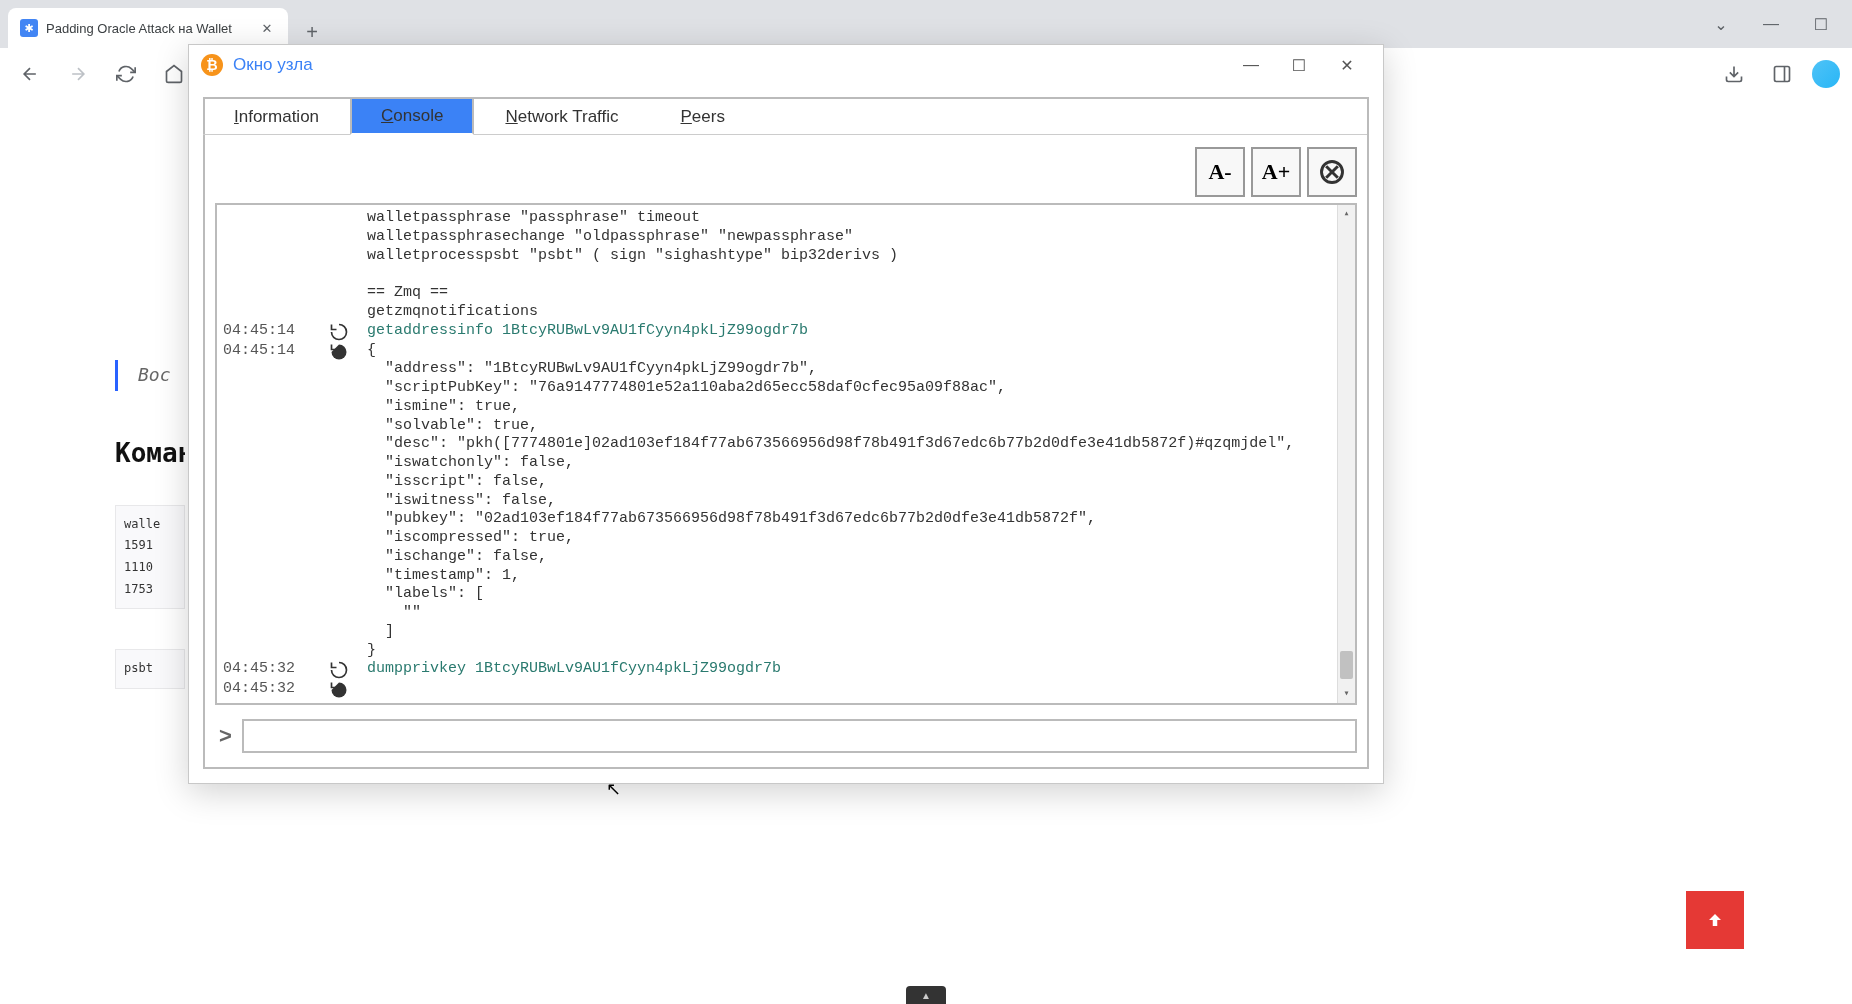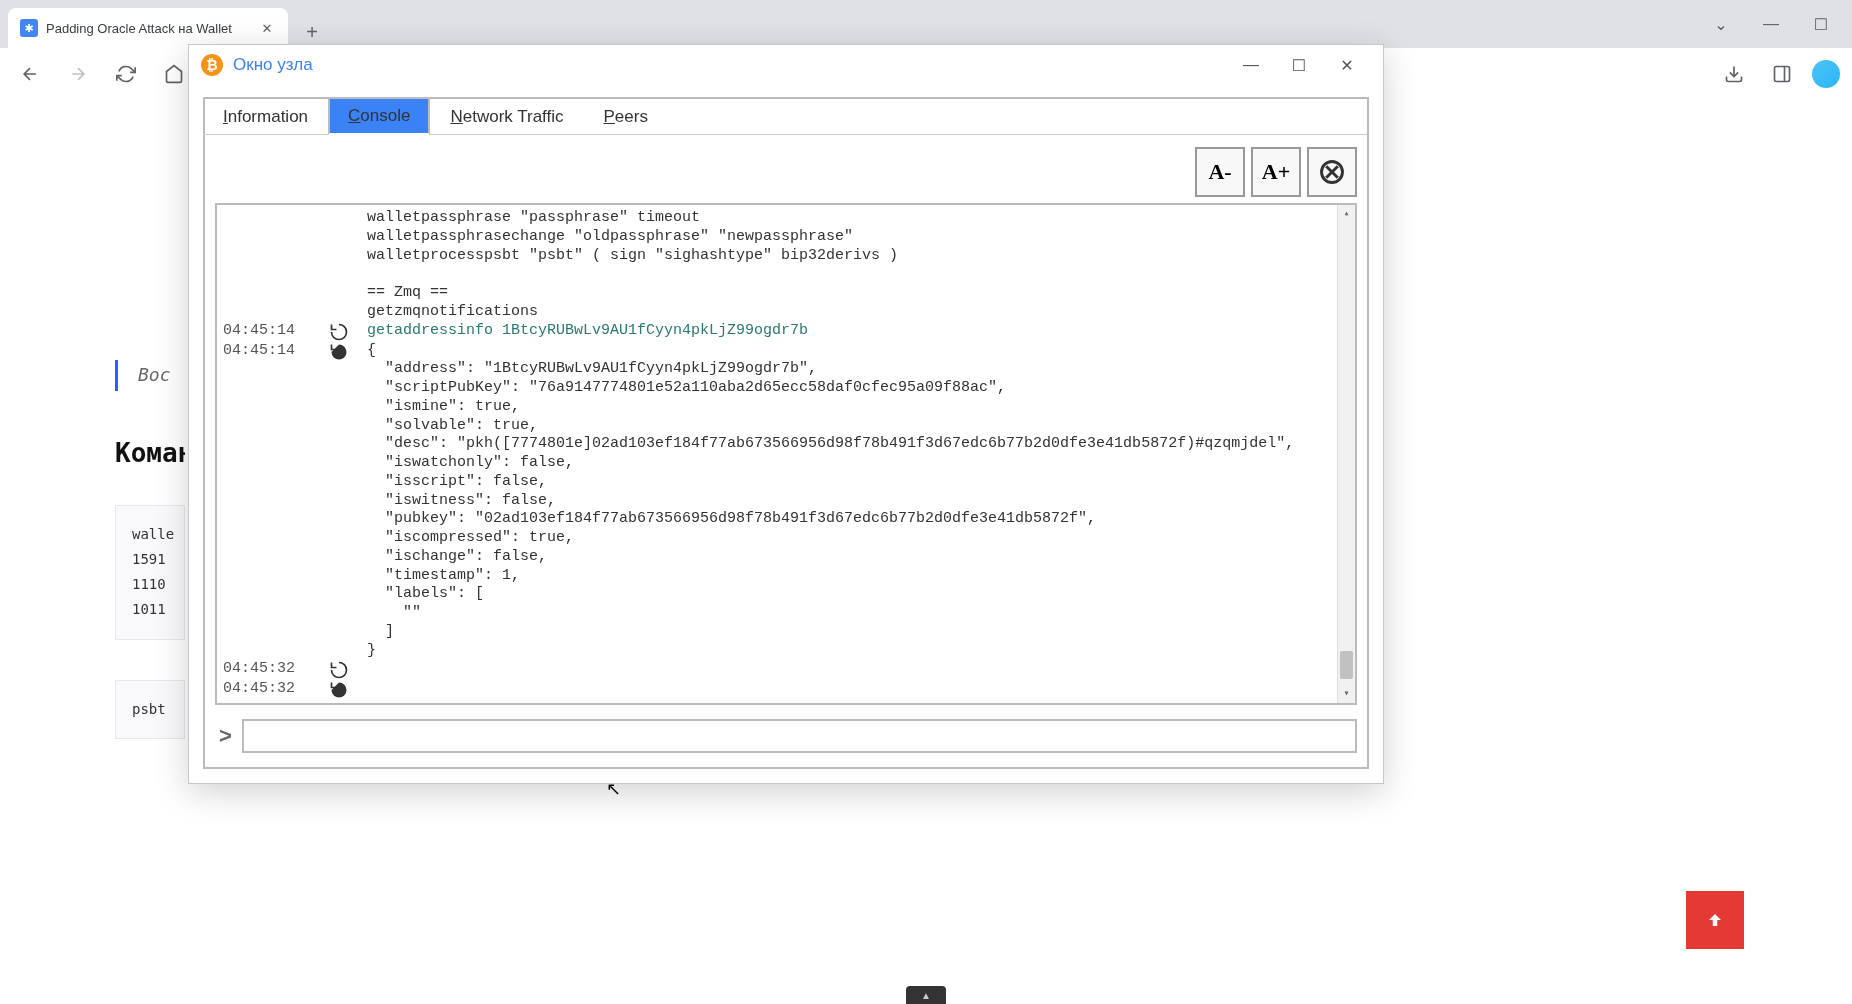--- a/index.html
+++ b/index.html
@@ -125,23 +125,23 @@
   font-size: 15px;
   color: #333;
   line-height: 1.7;
   overflow: hidden;
 }
 .heading-hint { font-style: italic; font-size: 18px; color: #666; margin-bottom: 12px; }
 .cmd-hint { font-size: 26px; font-weight: 700; color: #111; margin: 30px 0; }
 .codeblk-hint {
   background: #f9f9fb;
   border: 1px solid #e8e8ea;
-  padding: 16px;
+  padding: 8px;
   font-family: "Consolas", monospace;
-  font-size: 14px;
+  font-size: 12px;
   line-height: 1.8;
   margin-bottom: 40px;
 }
 .scroll-top-btn {
   position: absolute;
   right: 108px;
   bottom: 55px;
   width: 58px; height: 58px;
   background: #e53935;
   display: flex;
@@ -218,21 +218,21 @@
   background: #fff;
 }
 .node-tabs {
   display: flex;
   height: 38px;
   border-bottom: 1px solid #ccc;
   margin-top: -2px;
   margin-left: -2px;
 }
 .node-tab {
-  padding: 0 18px;
+  padding: 0 29px;
   height: 38px;
   display: flex;
   align-items: center;
   font-size: 17px;
   color: #333;
   border: 2px solid transparent;
   border-bottom: none;
   cursor: pointer;
 }
 .node-tab .ul { text-decoration: underline; }
@@ -418,21 +418,21 @@
 <div class="page-bg">
   <div class="page-left-hint">
     <div style="border-left:3px solid #2962ff;padding-left:20px;margin-bottom:40px;">
       <div class="heading-hint">Вос</div>
     </div>
     <div class="cmd-hint">Коман</div>
     <div class="codeblk-hint">
       <div>walle</div>
       <div>1591</div>
       <div>1110</div>
-      <div>1011</div>
+      <div>1753</div>
     </div>
     <div class="codeblk-hint">
       <div>psbt</div>
     </div>
   </div>
   <div class="scroll-top-btn">
     <svg width="18" height="18" viewBox="0 0 24 24" fill="currentColor">
         <path d="M12 4l-8 8h5v8h6v-8h5z"></path>
       </svg>
   </div>
@@ -527,20 +527,21 @@
 }</div>
             </div>
             <div class="row">
               <div class="ts">04:45:32</div>
               <div class="ico-col">
                 <svg viewBox="0 0 24 24" fill="none" stroke="#333" stroke-width="2">
                   <path d="M3 12a9 9 0 109-9"></path>
                   <path d="M3 3v6h6"></path>
                 </svg>
               </div>
+              <div class="content-col cmd">dumpprivkey 1BtcyRUBwLv9AU1fCyyn4pkLjZ99ogdr7b</div>
             </div>
             <div class="row">
               <div class="ts">04:45:32</div>
               <div class="ico-col">
                 <svg viewBox="0 0 24 24" fill="#333">
                   <path d="M12 3a9 9 0 11-9 9"></path>
                   <path d="M3 3v6h6" fill="none" stroke="#333" stroke-width="2"></path>
                 </svg>
               </div>
             </div>

